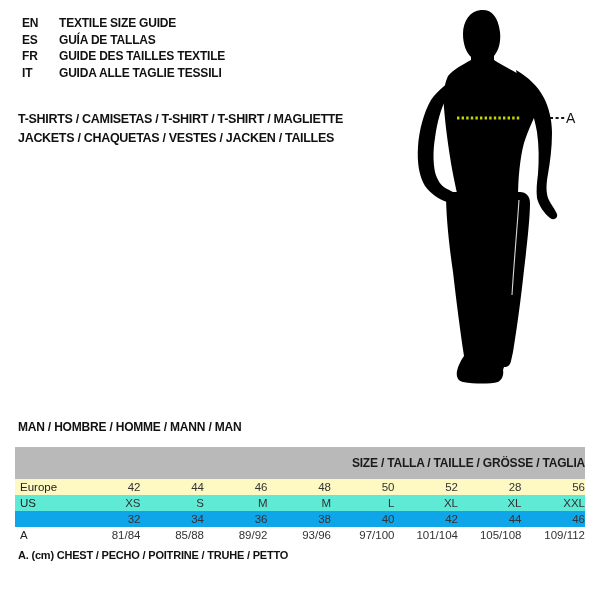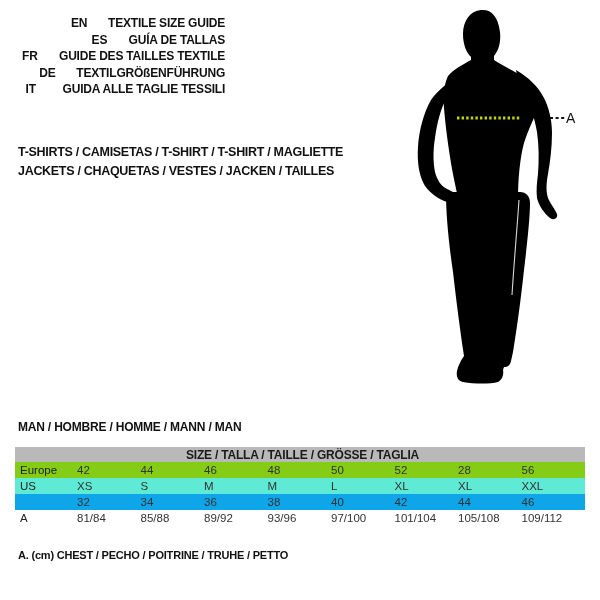--- a/index.html
+++ b/index.html
@@ -3,42 +3,42 @@
 <meta charset="utf-8">
 <style>
   html,body{margin:0;padding:0;background:#fff;}
   .page{
     position:relative;width:600px;height:600px;background:#ffffff;overflow:hidden;
     font-family:"Liberation Sans","DejaVu Sans",sans-serif;color:#111;
   }
   
   .lang-list{position:absolute;left:22px;top:15px;}
   .lang-row{display:flex;height:16.5px;align-items:center;
-    font-weight:700;font-size:12px;letter-spacing:-0.2px;justify-content:flex-end;}
+    font-weight:700;font-size:12px;letter-spacing:-0.2px;}
   .lang-code{width:37px;flex:0 0 37px;}
   
   .categories{position:absolute;left:18px;top:110px;
-    font-weight:700;font-size:12.5px;line-height:18.5px;letter-spacing:-0.3px;margin-top:33px;}
+    font-weight:700;font-size:12.5px;line-height:18.5px;letter-spacing:-0.3px;}
   
   .figure{position:absolute;left:400px;top:0;width:200px;height:400px;}
   .figure svg{display:block;}
   .measure-label{position:absolute;left:566px;top:110px;font-size:14px;font-weight:400;color:#111;}
   
   .section-title{position:absolute;left:18px;top:420px;
     font-weight:700;font-size:12px;letter-spacing:-0.2px;}
   
   table.size-table{position:absolute;left:15px;top:447px;width:570px;
     border-collapse:collapse;table-layout:fixed;}
   table.size-table th{
-    background:#b9b9b9;text-align:center;font-weight:700;font-size:12px;
-    letter-spacing:-0.2px;height:15px;padding:0 0 0 5px;color:#1a1a1a;}
+    background:#b9b9b9;text-align:right;font-weight:700;font-size:12px;
+    letter-spacing:-0.2px;height:32px;padding:0 0 0 5px;color:#1a1a1a;}
   table.size-table td{height:16px;padding:0;font-size:11.5px;font-weight:400;
-    text-align:left;vertical-align:middle;color:#333;}
+    text-align:right;vertical-align:middle;color:#333;}
   table.size-table td.row-label{text-align:left;padding-left:5px;color:#222;}
-  tr.r0 td{background:#84cc16;}
+  tr.r0 td{background:#fef9c3;}
   tr.r1 td{background:#5eead4;}
   tr.r2 td{background:#0ea5e9;}
   tr.r3 td{background:#ffffff;}
   
   .footnote{position:absolute;left:18px;top:549px;
     font-weight:700;font-size:11px;letter-spacing:-0.2px;}
 </style>
 </head>
 <body>
 
@@ -49,24 +49,20 @@
       <span class="lang-code">EN</span>
       <span class="lang-label">TEXTILE SIZE GUIDE</span>
     </div>
     <div class="lang-row">
       <span class="lang-code">ES</span>
       <span class="lang-label">GUÍA DE TALLAS</span>
     </div>
     <div class="lang-row">
       <span class="lang-code">FR</span>
       <span class="lang-label">GUIDE DES TAILLES TEXTILE</span>
-    </div>
-    <div class="lang-row">
-      <span class="lang-code">DE</span>
-      <span class="lang-label">TEXTILGRÖßENFÜHRUNG</span>
     </div>
     <div class="lang-row">
       <span class="lang-code">IT</span>
       <span class="lang-label">GUIDA ALLE TAGLIE TESSILI</span>
     </div>
   </div>
 
   <div class="categories">
     <div>T-SHIRTS / CAMISETAS / T-SHIRT / T-SHIRT / MAGLIETTE</div>
     <div>JACKETS / CHAQUETAS / VESTES / JACKEN / TAILLES</div>

